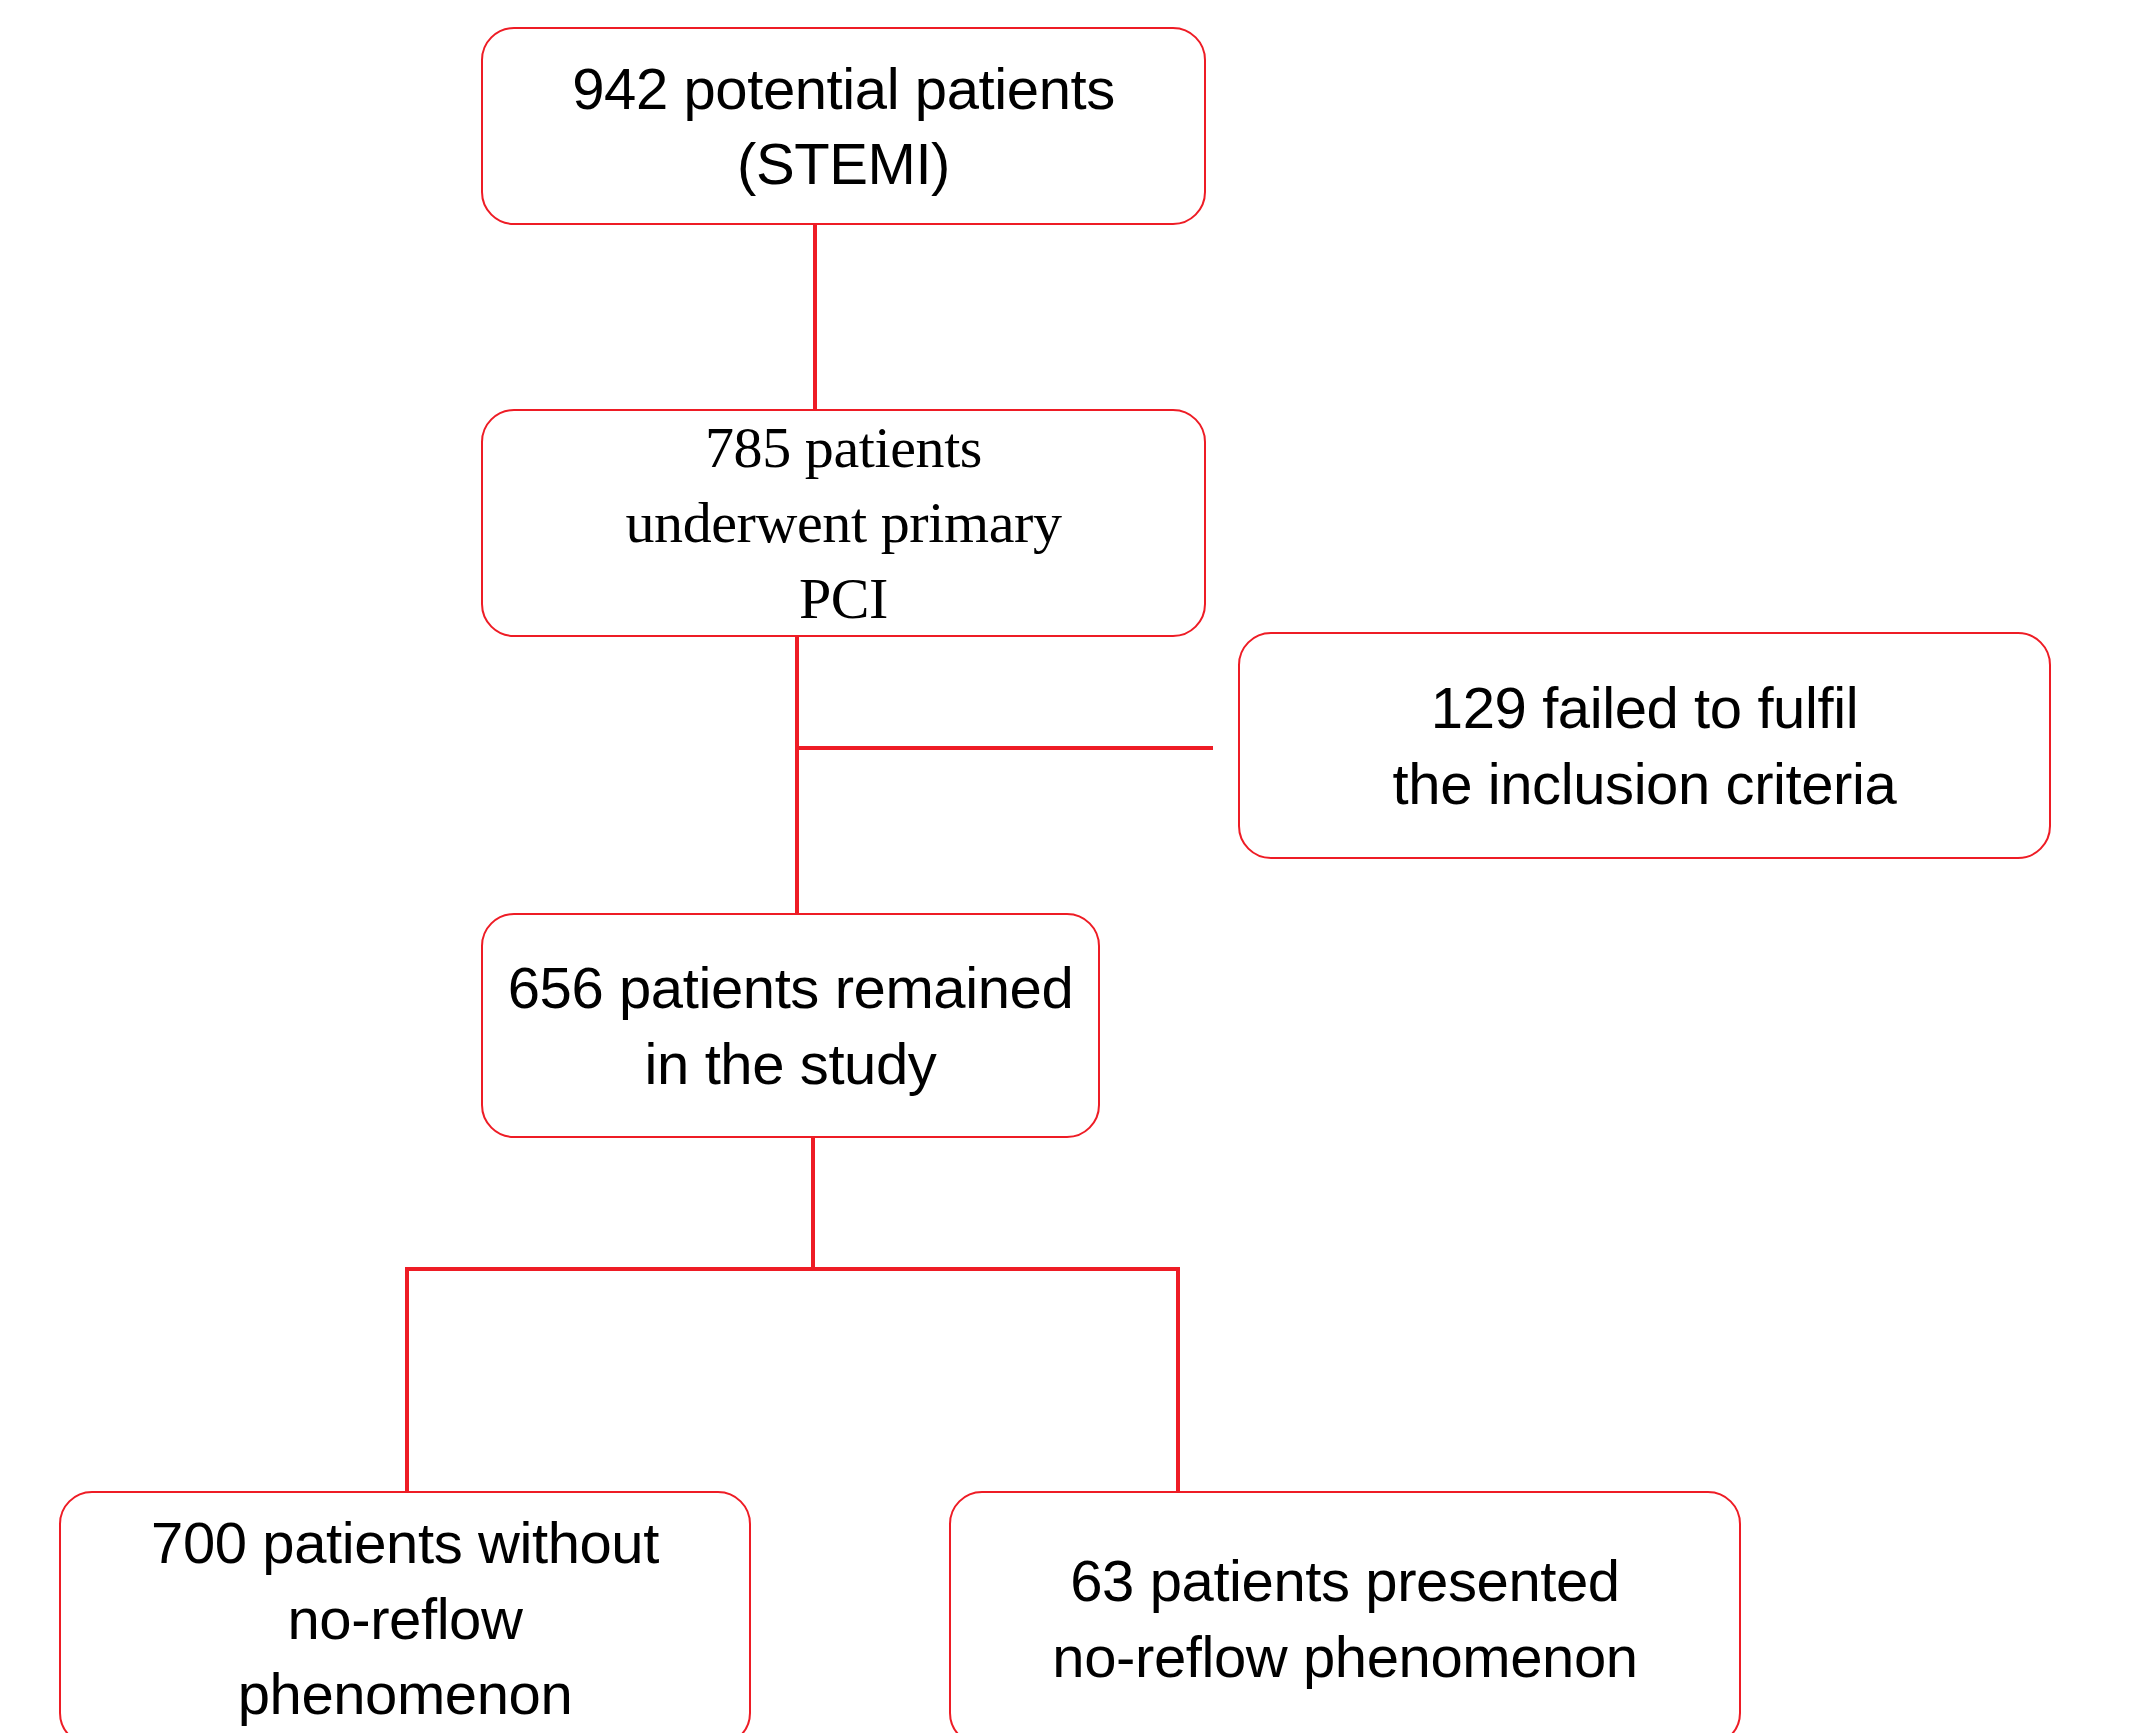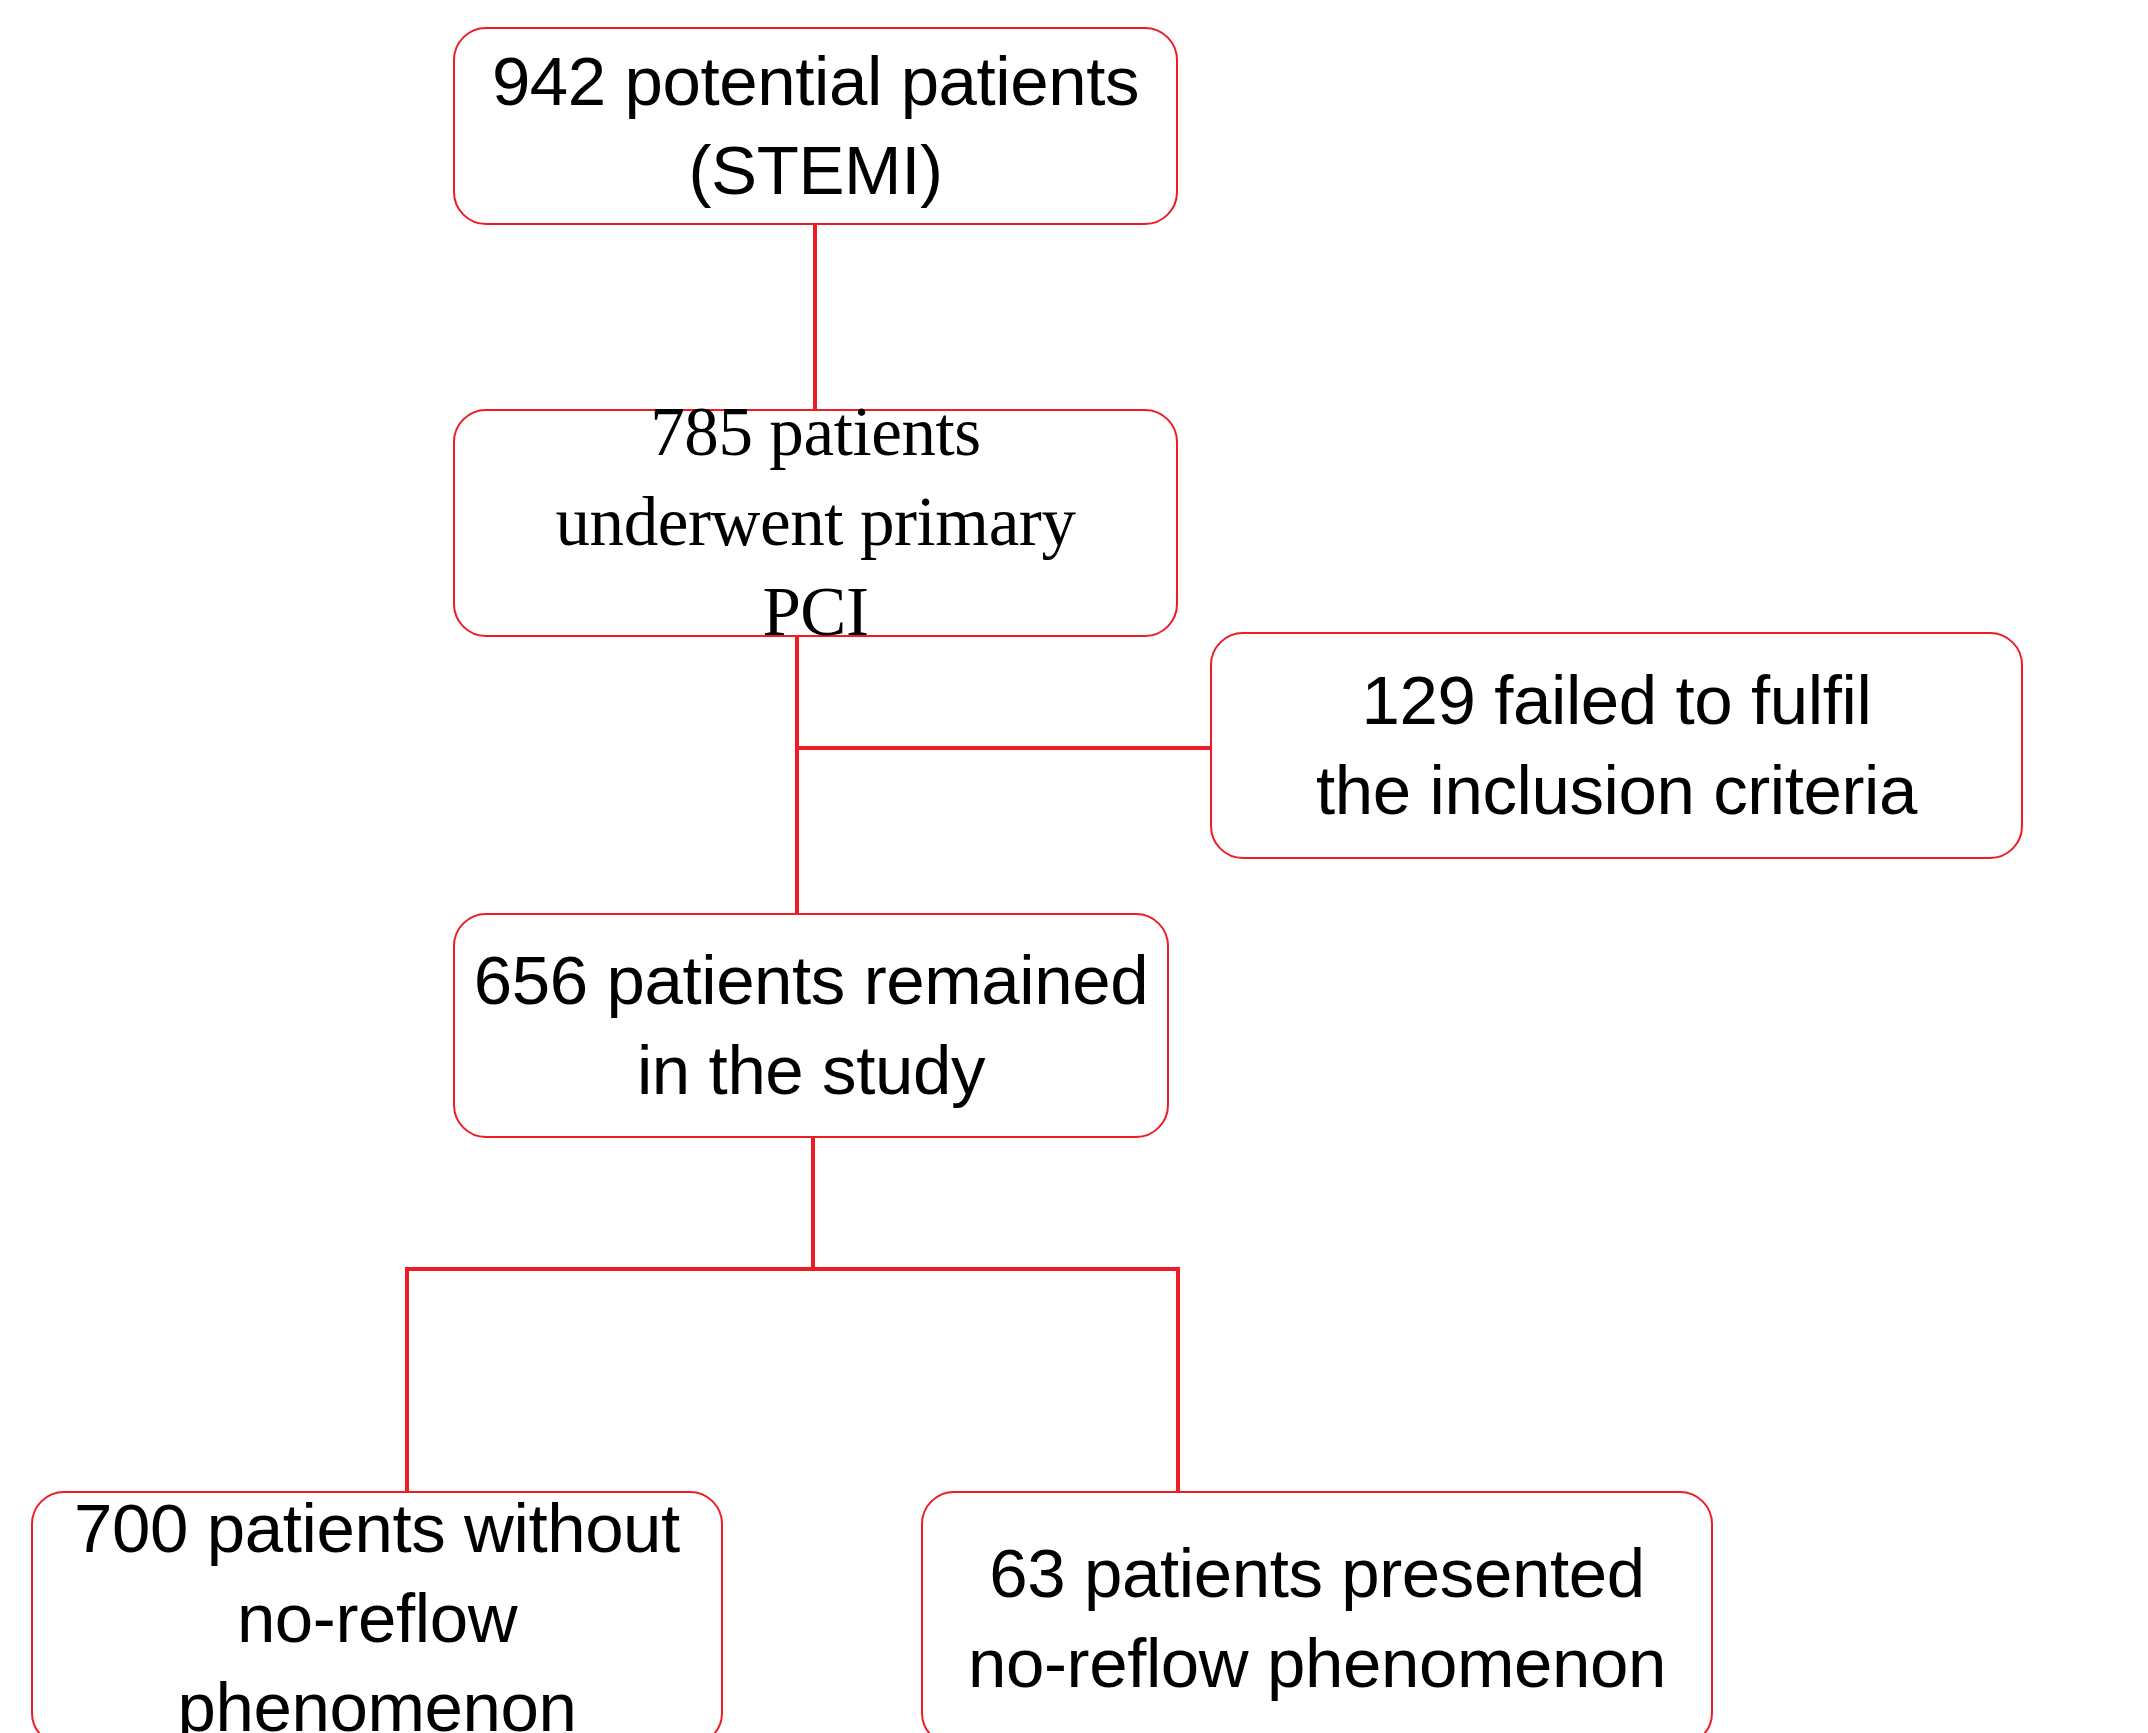--- a/index.html
+++ b/index.html
@@ -22,36 +22,37 @@
     box-sizing: border-box;
     border: 2.9px solid #ee1c25;
     border-radius: 33px;
     background: #ffffff;
     display: flex;
     align-items: center;
     justify-content: center;
     text-align: center;
     color: #000000;
     font-family: "Liberation Sans", sans-serif;
-    font-size: 69px;
+    font-size: 58px;
     line-height: 1.30;
     letter-spacing: -0.4px;
     z-index: 3;
     padding: 3.9px 17.6px;
+    margin-left: 28px;
   }
   .node .txt {
     display: block;
     white-space: pre-line;
   }
 
   
   #node-potential       { left: 453px;  top: 27.4px;   width: 725px;  height: 198px; }
   #node-primary-pci     { left: 453px;  top: 409px;  width: 725px;  height: 228px; font-family: Liberation Serif, serif; }
   #node-excluded        { left: 1210px; top: 632px;  width: 813px;  height: 227px; }
-  #node-remained        { left: 453px;  top: 913px;  width: 716px;  height: 225px; }
+  #node-remained        { left: 453px;  top: 913px;  width: 619px;  height: 225px; }
   #node-no-reflow-absent{ left: 31px;   top: 1491px; width: 692px;  height: 255px; }
   #node-no-reflow-present{left: 921px;  top: 1491px; width: 792px;  height: 255px; }
 
   
   .line {
     position: absolute;
     background: #ee1c25;
     z-index: 1;
   }
   .line.v { width: 3.9px; }

